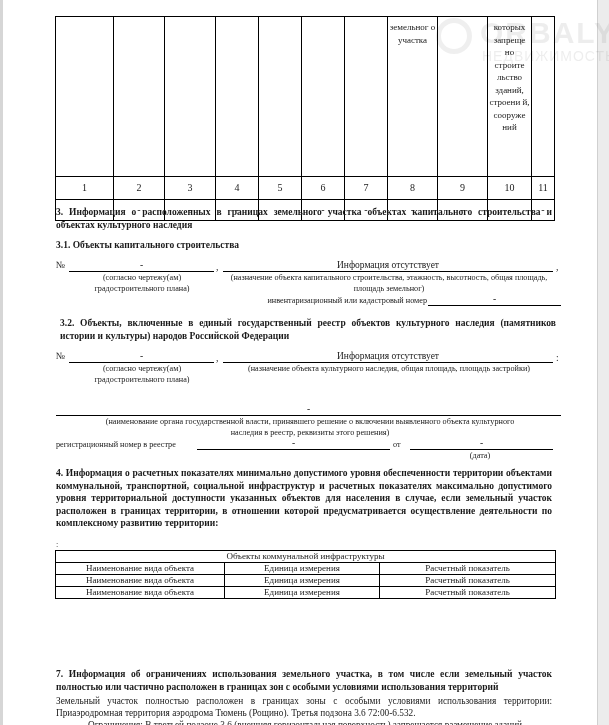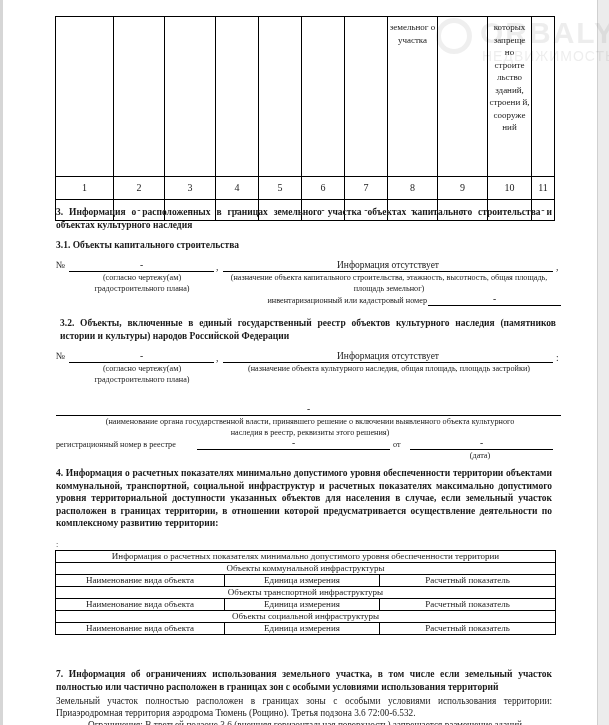--- a/index.html
+++ b/index.html
@@ -137,42 +137,33 @@
 <div class="abs h" style="left:56px; top:467px; width:496px;">4. Информация о расчетных показателях минимально допустимого уровня обеспеченности территории объектами коммунальной, транспортной, социальной инфраструктур и расчетных показателях максимально допустимого уровня территориальной доступности указанных объектов для населения в случае, если земельный участок расположен в границах территории, в отношении которой предусматривается осуществление деятельности по комплексному развитию территории:</div>
 <div class="abs small" style="left:56px; top:539px;">:</div>
 
 <table class="t2">
   <colgroup>
       <col style="width:169px">
       <col style="width:155px">
       <col style="width:176px">
     </colgroup>
   <tbody>
-      <tr>
-        <td colspan="3">Информация о расчетных показателях минимально допустимого уровня обеспеченности территории</td>
-      </tr>
   <tr>
         <td colspan="3">Объекты коммунальной инфраструктуры</td>
       </tr>
   <tr>
     <td>Наименование вида объекта</td>
     <td>Единица измерения</td>
     <td>Расчетный показатель</td>
   </tr>
   <tr>
-        <td colspan="3">Объекты транспортной инфраструктуры</td>
-      </tr>
-  <tr>
     <td>Наименование вида объекта</td>
     <td>Единица измерения</td>
     <td>Расчетный показатель</td>
   </tr>
-  <tr>
-        <td colspan="3">Объекты социальной инфраструктуры</td>
-      </tr>
   <tr>
     <td>Наименование вида объекта</td>
     <td>Единица измерения</td>
     <td>Расчетный показатель</td>
   </tr>
 </tbody>
   </table>
 
 <div class="abs h" style="left:56px; top:668px; width:496px;">7. Информация об ограничениях использования земельного участка, в том числе если земельный участок полностью или частично расположен в границах зон с особыми условиями использования территорий</div>
 <div class="abs norm just" style="left:56px; top:695px; width:496px; font-size:9.3px; line-height:12px;">Земельный участок полностью расположен в границах зоны с особыми условиями использования территории: Приаэродромная территория аэродрома Тюмень (Рощино). Третья подзона 3.6 72:00-6.532.</div>

